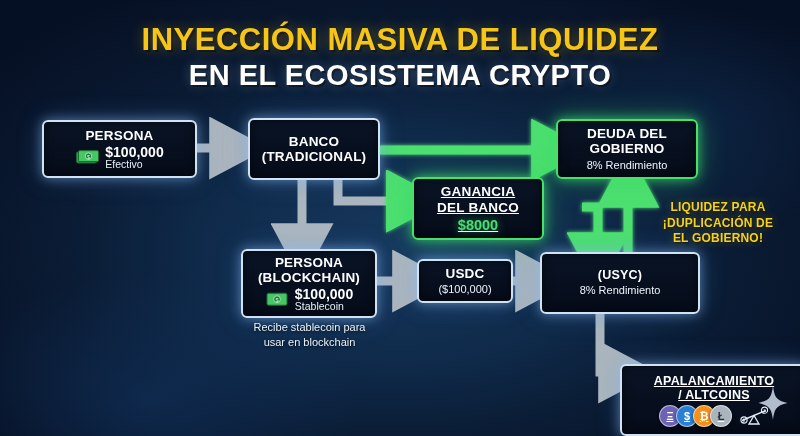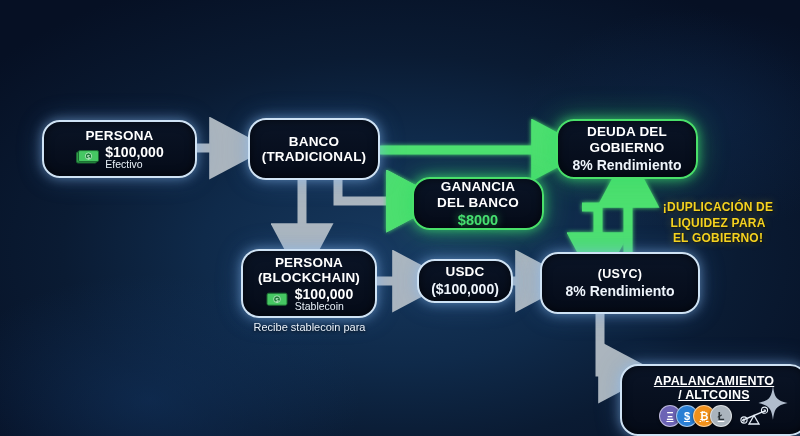--- a/index.html
+++ b/index.html
@@ -29,32 +29,32 @@
   }
   .t2{
     font-size:29px;font-weight:bold;color:#ffffff;letter-spacing:.5px;
     line-height:1.12;margin-top:2px;text-shadow:0 0 12px rgba(180,210,255,.3),2px 2px 0 rgba(0,0,0,.55);
     white-space:nowrap;
   }
 
   .box{
     position:absolute;z-index:5;box-sizing:border-box;
     background:linear-gradient(180deg,#0a1426 0%,#050b18 100%);
-    border:2px solid #cfe3f5;border-radius:18px;
+    border:2px solid #cfe3f5;border-radius:6px;
     display:flex;flex-direction:column;align-items:center;justify-content:center;
     color:#fff;text-align:center;
     box-shadow:0 0 12px rgba(150,200,255,.5),0 0 26px rgba(90,150,220,.28),inset 0 0 10px rgba(0,0,0,.6);
   }
   .box.green{
     border-color:#49e06a;
     box-shadow:0 0 12px rgba(60,225,110,.75),0 0 30px rgba(50,210,100,.42),inset 0 0 10px rgba(0,0,0,.6);
   }
   .bx-title{font-size:13.5px;font-weight:bold;line-height:1.12;letter-spacing:.2px;}
   .bx-title.sm{font-size:12.5px;}
-  .bx-sub{font-size:14px;font-weight:bold;color:#eef4fb;line-height:1.2;margin-top:2px;}
+  .bx-sub{font-size:11px;font-weight:normal;color:#eef4fb;line-height:1.2;margin-top:2px;}
   .amt-row{display:flex;align-items:center;gap:6px;margin-top:2px;}
   .amt-col{display:flex;flex-direction:column;align-items:flex-start;line-height:1.05;}
   .amt{font-size:14px;font-weight:bold;color:#fff;}
   .amt-lbl{font-size:10.5px;color:#e8f0f8;font-weight:normal;}
   .green-amt{font-size:14.5px;font-weight:bold;color:#46e070;margin-top:2px;text-shadow:0 0 8px rgba(70,224,112,.6);}
 
   .caption{
     position:absolute;z-index:5;text-align:center;color:#eaf2fb;
     font-size:11px;line-height:1.35;text-shadow:0 1px 3px rgba(0,0,0,.8);
   }
@@ -74,20 +74,24 @@
   }
   .coin:first-child{margin-left:0;}
   .scale-ico{margin-left:7px;}
   .sparkle{position:absolute;z-index:6;}
 </style>
 </head>
 <body>
 
 <div id="stage">
 
+  <div class="title-wrap">
+    <div class="t1">INYECCIÓN MASIVA DE LIQUIDEZ</div>
+    <div class="t2">EN EL ECOSISTEMA CRYPTO</div>
+  </div>
 
   <svg class="arrows" viewBox="0 0 800 436">
     <defs>
       <marker id="grayhead" markerWidth="7" markerHeight="7" refX="2.2" refY="3.5" orient="auto">
         <path d="M0,0 L6.6,3.5 L0,7 Z" fill="#b9c2c9"></path>
       </marker>
       <marker id="greenhead" markerWidth="7" markerHeight="7" refX="2.2" refY="3.5" orient="auto">
         <path d="M0,0 L6.6,3.5 L0,7 Z" fill="#4de070"></path>
       </marker>
       <filter id="gglow" x="-60%" y="-60%" width="220%" height="220%">
@@ -136,21 +140,21 @@
     <div class="bx-title">BANCO</div>
     <div class="bx-title">(TRADICIONAL)</div>
   </div>
 
   <div class="box green" style="left:556px;top:119px;width:142px;height:60px;text-align:center;">
     <div class="bx-title">DEUDA DEL</div>
     <div class="bx-title">GOBIERNO</div>
     <div class="bx-sub">8% Rendimiento</div>
   </div>
 
-  <div class="box green" style="left:412px;top:177px;width:132px;height:53px;">
+  <div class="box green" style="left:412px;top:177px;width:132px;height:63px;text-decoration:underline;">
     <div class="bx-title">GANANCIA</div>
     <div class="bx-title">DEL BANCO</div>
     <div class="green-amt">$8000</div>
   </div>
 
   <div class="box" style="left:241px;top:249px;width:136px;height:69px;">
     <div class="bx-title">PERSONA</div>
     <div class="bx-title">(BLOCKCHAIN)</div>
     <div class="amt-row">
       <svg width="24" height="15" viewBox="0 0 24 15">
@@ -160,20 +164,21 @@
       </svg>
       <div class="amt-col">
         <span class="amt">$100,000</span>
         <span class="amt-lbl">Stablecoin</span>
       </div>
     </div>
   </div>
 
   <div class="caption" style="left:232px;top:320px;width:155px;">
     <div>Recibe stablecoin para</div>
+    <div>usar en blockchain</div>
   </div>
 
   <div class="box" style="left:417px;top:259px;width:96px;height:44px;text-align:right;">
     <div class="bx-title">USDC</div>
     <div class="bx-sub">($100,000)</div>
   </div>
 
   <div class="box" style="left:540px;top:252px;width:160px;height:62px;">
     <div class="bx-title sm">(USYC)</div>
     <div class="bx-sub">8% Rendimiento</div>
@@ -192,22 +197,22 @@
         <path d="M15,9.5 L10,18 L20,18 Z" fill="none" stroke="#e6eef7" stroke-width="1.3"></path>
         <circle cx="5" cy="14" r="3.1" fill="none" stroke="#e6eef7" stroke-width="1.1"></circle>
         <text x="5" y="16" font-size="4" fill="#e6eef7" text-anchor="middle" font-family="Liberation Sans, sans-serif">₿</text>
         <circle cx="25.5" cy="4.2" r="3.1" fill="none" stroke="#e6eef7" stroke-width="1.1"></circle>
         <text x="25.5" y="6.1" font-size="4" fill="#e6eef7" text-anchor="middle" font-family="Liberation Sans, sans-serif">$</text>
       </svg>
     </div>
   </div>
 
   <div class="yellownote" style="left:638px;top:200px;width:160px;">
+    <div>LIQUIDEZ PARA</div>
     <div>¡DUPLICACIÓN DE</div>
-    <div>LIQUIDEZ PARA</div>
     <div>EL GOBIERNO!</div>
   </div>
 
   <svg class="sparkle" style="left:758px;top:386px;" width="30" height="34" viewBox="0 0 30 34">
     <path d="M15,0 C16.6,11.8 18.6,14.4 29.6,17 C18.6,19.6 16.6,22.2 15,34 C13.4,22.2 11.4,19.6 .4,17 C11.4,14.4 13.4,11.8 15,0 Z" fill="#cfdcec" opacity=".85"></path>
   </svg>
 
 </div>
 
 </body></html>

